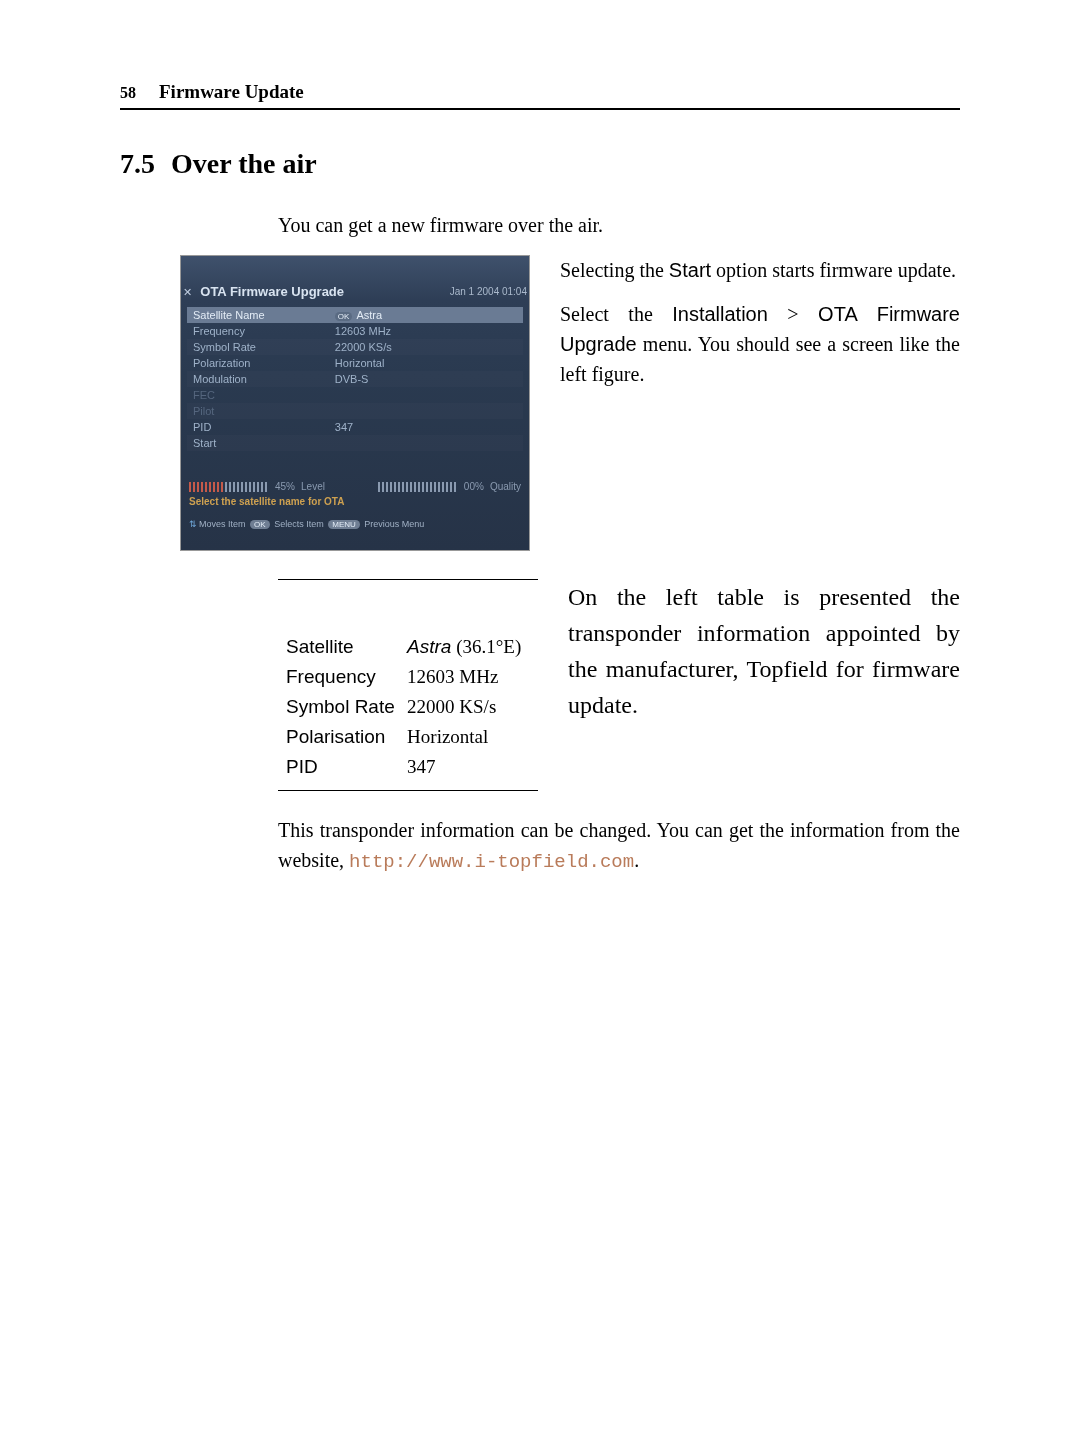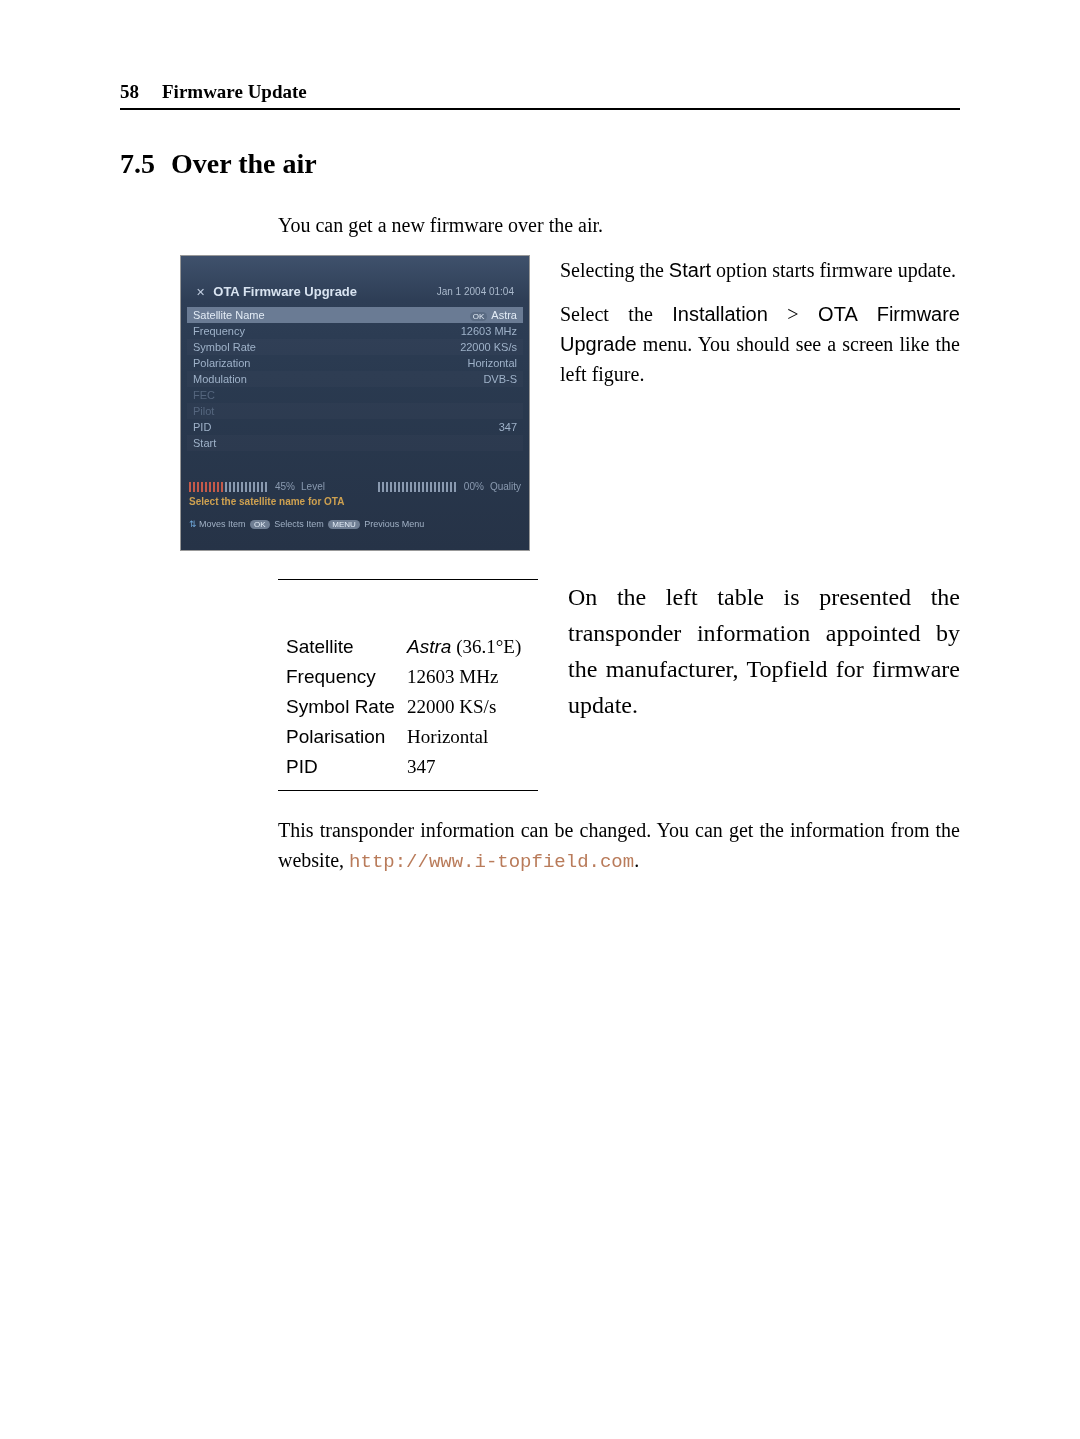--- a/index.html
+++ b/index.html
@@ -15,21 +15,21 @@
     padding: 80px 120px 80px 120px;
   }
   .header-bar {
     border-bottom: 2px solid #000;
     padding-bottom: 5px;
     margin-bottom: 38px;
     font-family: Georgia, serif;
   }
   .header-bar .pagenum {
     font-weight: bold;
-    font-size: 19px;
+    font-size: 16px;
   }
   .header-bar .chapter {
     font-weight: bold;
     font-size: 19px;
     margin-left: 18px;
   }
   .section-heading {
     font-family: Georgia, serif;
     font-weight: bold;
     font-size: 28px;
@@ -109,42 +109,42 @@
     font-size: 11px;
     position: relative;
     flex-shrink: 0;
     margin-left: 60px;
     border: 1px solid #999;
   }
   .osd .titlebar {
     display: flex;
     justify-content: space-between;
     align-items: center;
-    padding: 8px 15px;
+    padding: 8px 2px;
     color: #d8e3f0;
     margin-top: 20px;
   }
   .osd .titlebar .ttl { font-weight: bold; font-size: 13px; color: #d8e3f0; }
   .osd .titlebar .date { font-size: 10px; color: #aab9cc; text-align: right; }
   .osd .grid {
     margin: 0 6px;
   }
   .osd .row {
     display: flex;
     height: 16px;
     align-items: center;
     font-size: 11px;
   }
   .osd .row .lbl {
     flex: 0 0 44%;
     padding-left: 6px;
   }
   .osd .row .val {
     flex: 1;
-    text-align: right;
+    text-align: left;
     padding-right: 6px;
   }
   .osd .row.selected {
     background: #6a7b94;
     color: #e3ecf6;
   }
   .osd .row.selected .lbl { font-weight: normal; }
   .osd .row.odd { background: rgba(255,255,255,0.02); }
   .osd .row.dim { color: #55667e; }
   .osd .ok-pill {

